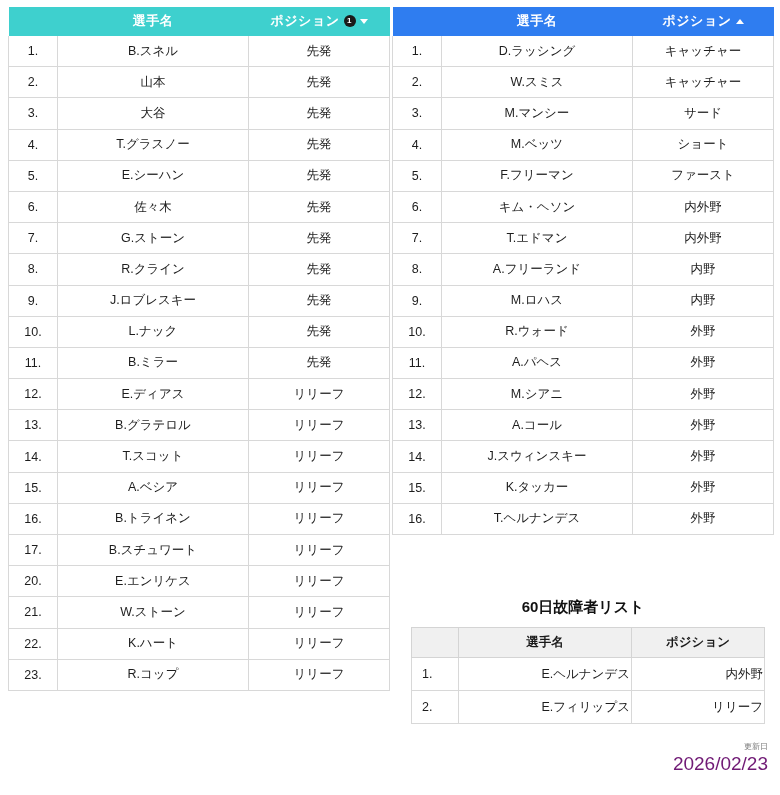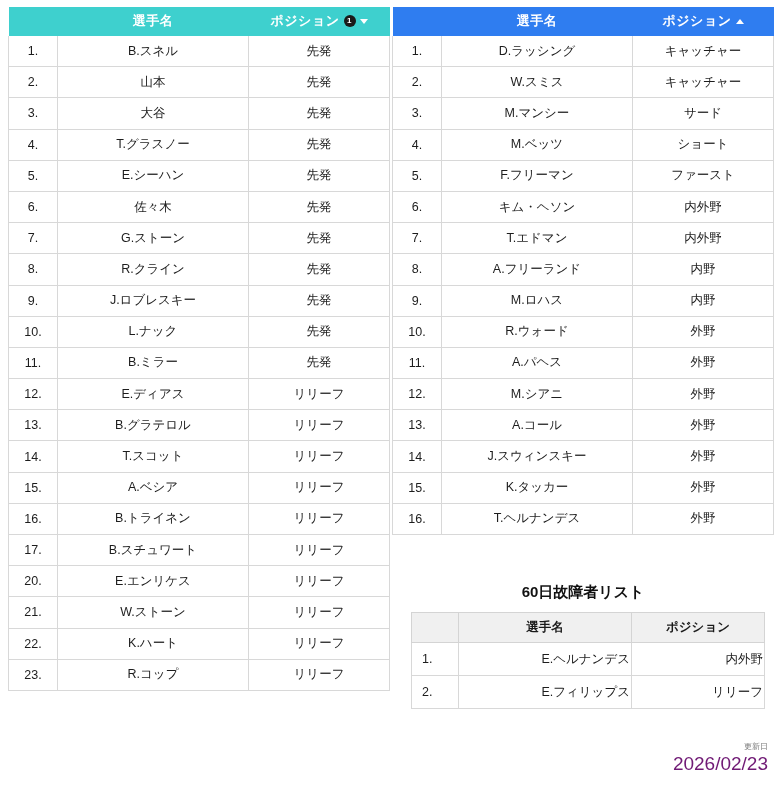--- a/index.html
+++ b/index.html
@@ -112,21 +112,21 @@
   .il-section {
     position: absolute;
     left: 392px;
     top: 582px;
     width: 382px;
   }
   .il-title {
     text-align: center;
     font-size: 15px;
     font-weight: bold;
-    margin: 1px 0 10px 0;
+    margin: 16px 0 10px 0;
     color: #111;
   }
   table.il {
     width: 344px;
     margin-left: 19px;
     border-collapse: collapse;
     table-layout: fixed;
   }
   table.il th {
     font-size: 12.5px;

